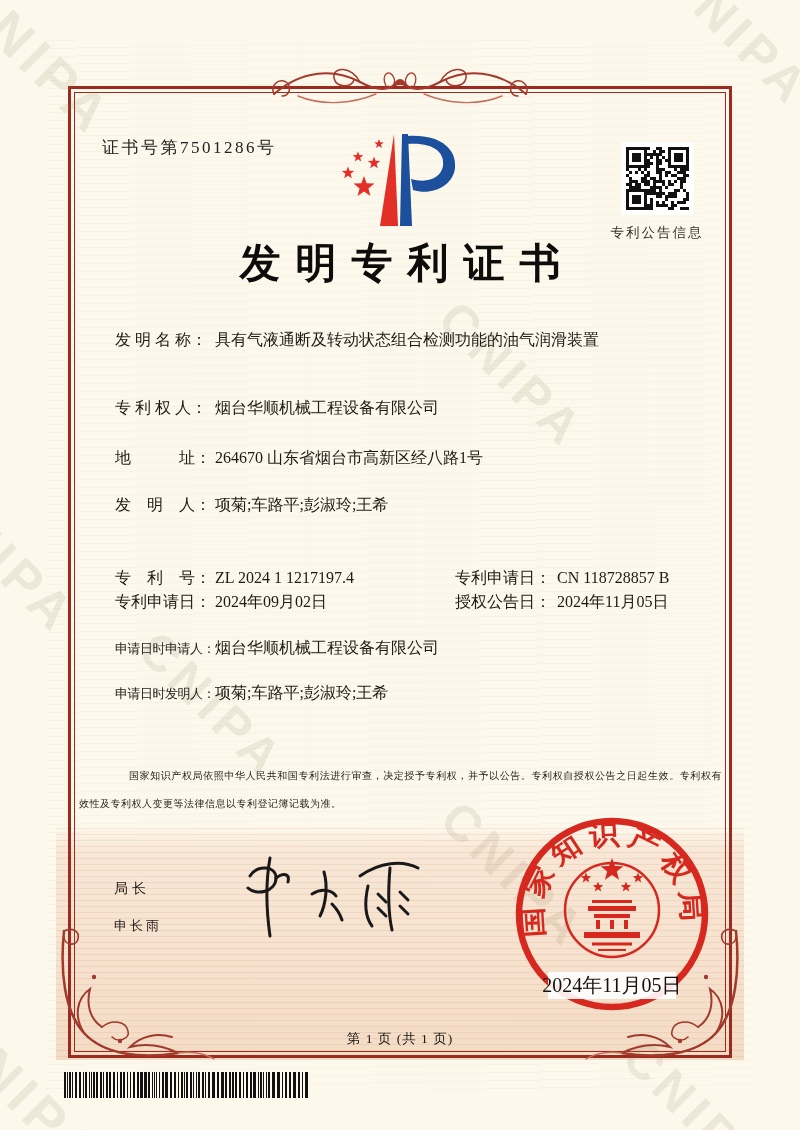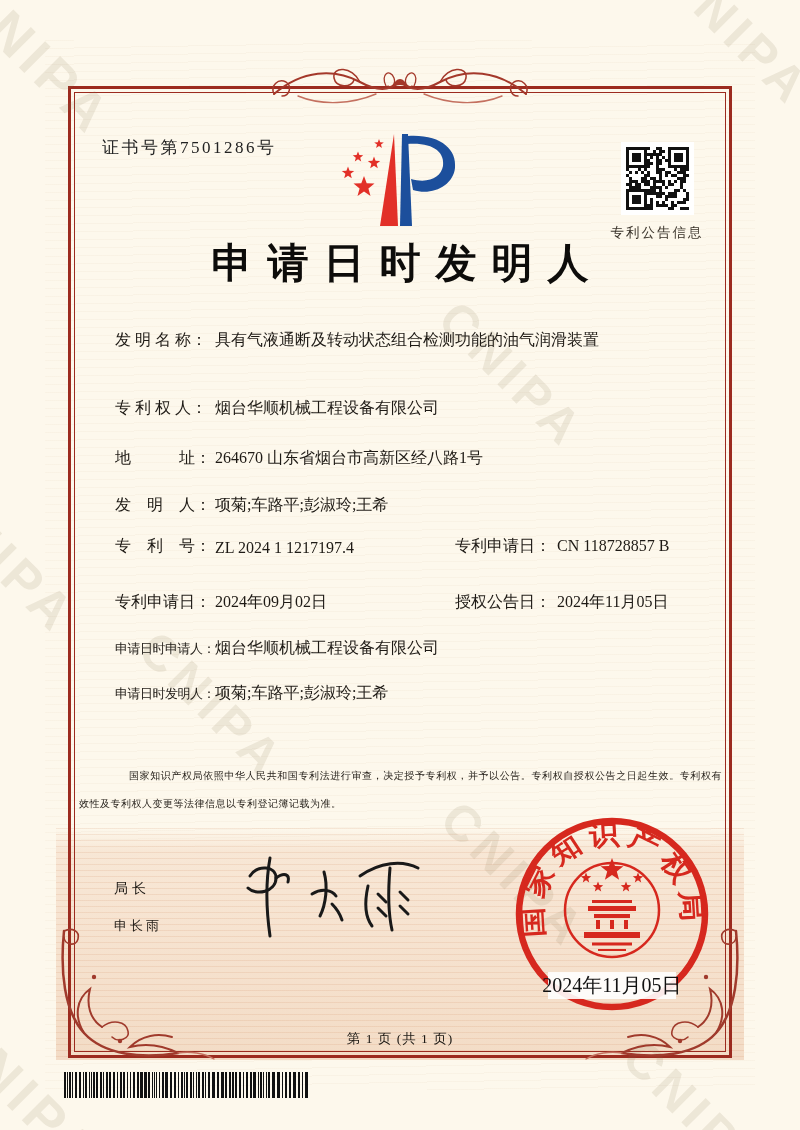--- a/index.html
+++ b/index.html
@@ -263,39 +263,39 @@
             <rect x="48" y="6" width="9" height="9" fill="#111"></rect>
             <rect x="0" y="42" width="21" height="21"></rect>
             <rect x="3" y="45" width="15" height="15" fill="#fff"></rect>
             <rect x="6" y="48" width="9" height="9" fill="#111"></rect>
           </g>
         </svg>
     </div>
     <div class="qr-caption">专利公告信息</div>
   </div>
 
-  <div class="title">申请日时发明人</div>
+  <div class="title">发明专利证书</div>
 
   <div class="row" style="top:330px;">
     <span class="f-label">发 明 名 称：</span>
     <span class="f-value">具有气液通断及转动状态组合检测功能的油气润滑装置</span>
   </div>
   <div class="row" style="top:398px;">
     <span class="f-label">专 利 权 人：</span>
     <span class="f-value">烟台华顺机械工程设备有限公司</span>
   </div>
   <div class="row" style="top:448px;">
     <span class="f-label">地　　　址：</span>
     <span class="f-value">264670 山东省烟台市高新区经八路1号</span>
   </div>
   <div class="row" style="top:495px;">
     <span class="f-label">发　明　人：</span>
     <span class="f-value">项菊;车路平;彭淑玲;王希</span>
   </div>
-  <div class="row" style="top:536px;align-items:flex-end;">
+  <div class="row" style="top:568px;">
     <span class="f-label">专　利　号：</span>
     <span class="f-value">ZL 2024 1 1217197.4</span>
     <span class="pair2">
       <span class="f-label">专利申请日：</span>
       <span class="f-value">CN 118728857 B</span>
     </span>
   </div>
   <div class="row" style="top:592px;">
     <span class="f-label">专利申请日：</span>
     <span class="f-value">2024年09月02日</span>

